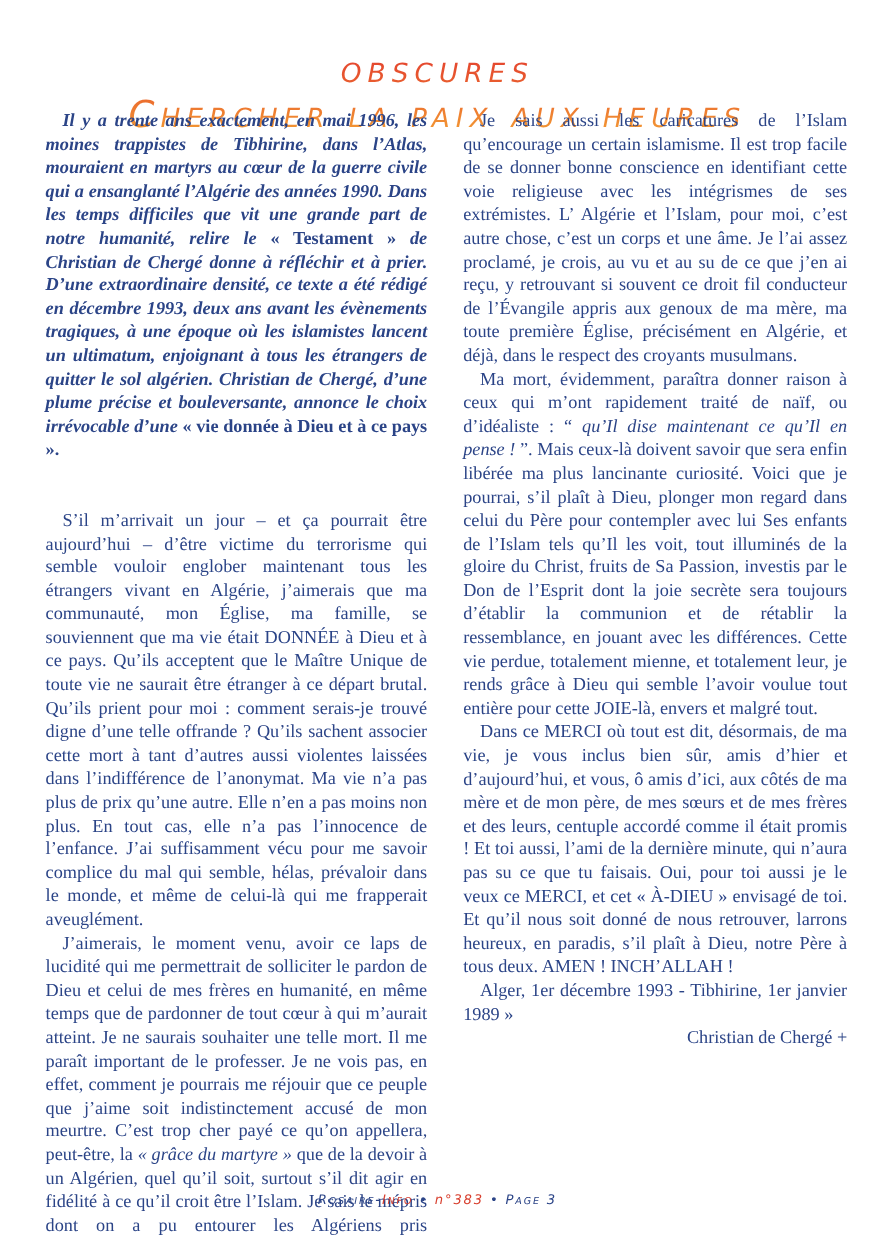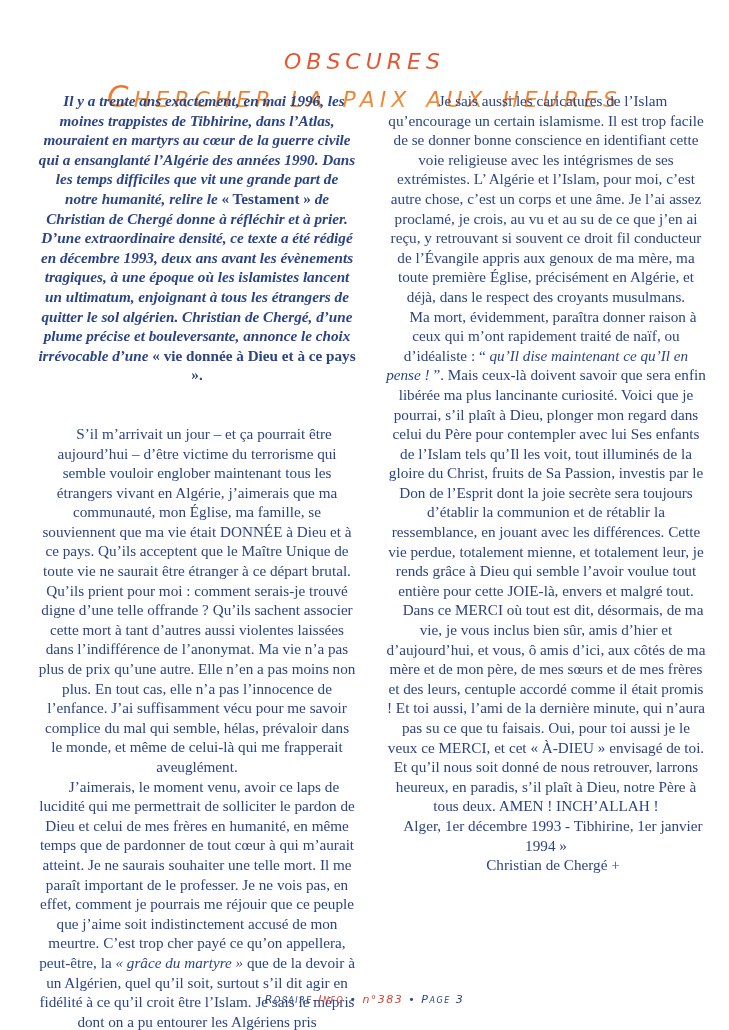--- a/index.html
+++ b/index.html
@@ -24,21 +24,21 @@
       position: absolute; top: 91px;
       font-family: "Liberation Serif", serif;
       color: #2b4487;
       font-size: 15.2px;
       line-height: 19.6px;
       text-align: justify;
       hyphens: manual;
     }
     .col-left { left: 38px; width: 318px; }
     .col-right { left: 386px; width: 320px; }
-    .col p { margin: 0; text-indent: 14px; text-align: center; }
+    .col p { margin: 0; text-indent: 14px; }
     .intro { font-style: italic; font-weight: bold; }
     .intro .roman { font-style: normal; }
     .gap { height: 39px; }
     .it { font-style: italic; }
     .sig { text-align: right; margin-top: 7px; text-indent: 0; }
     .footer {
       position: absolute; left: 0; top: 993px; width: 729px;
       text-align: center;
       font-family: "DejaVu Sans", sans-serif;
       font-style: italic;
@@ -63,19 +63,19 @@
   <div class="gap"></div>
 
   <p>S’il m’arrivait un jour – et ça pourrait être aujourd’hui – d’être victime du terrorisme qui semble vouloir englober maintenant tous les étrangers vivant en Algérie, j’aimerais que ma communauté, mon Église, ma famille, se souviennent que ma vie était DONNÉE à Dieu et à ce pays. Qu’ils acceptent que le Maître Unique de toute vie ne saurait être étranger à ce départ brutal. Qu’ils prient pour moi : comment serais-je trouvé digne d’une telle offrande ? Qu’ils sachent associer cette mort à tant d’autres aussi violentes laissées dans l’indifférence de l’anonymat. Ma vie n’a pas plus de prix qu’une autre. Elle n’en a pas moins non plus. En tout cas, elle n’a pas l’innocence de l’enfance. J’ai suffisamment vécu pour me savoir complice du mal qui semble, hélas, prévaloir dans le monde, et même de celui-là qui me frapperait aveuglément.</p>
   <p><span>J’aimerais, le moment venu, avoir ce laps de lucidité qui me permettrait de solliciter le pardon de Dieu et celui de mes frères en humanité, en même temps que de pardonner de tout cœur à qui m’aurait atteint. Je ne saurais souhaiter une telle mort. Il me paraît important de le professer. Je ne vois pas, en effet, comment je pourrais me réjouir que ce peuple que j’aime soit indistinctement accusé de mon meurtre. C’est trop cher payé ce qu’on appellera, peut-être, la </span><span class="it">« grâce du martyre »</span><span> que de la devoir à un Algérien, quel qu’il soit, surtout s’il dit agir en fidélité à ce qu’il croit être l’Islam. Je sais le mépris dont on a pu entourer les Algériens pris globalement.</span></p>
 </div>
 
 <div class="col col-right">
   <p>Je sais aussi les caricatures de l’Islam qu’encourage un certain islamisme. Il est trop facile de se donner bonne conscience en identifiant cette voie religieuse avec les intégrismes de ses extrémistes. L’ Algérie et l’Islam, pour moi, c’est autre chose, c’est un corps et une âme. Je l’ai assez proclamé, je crois, au vu et au su de ce que j’en ai reçu, y retrouvant si souvent ce droit fil conducteur de l’Évangile appris aux genoux de ma mère, ma toute première Église, précisément en Algérie, et déjà, dans le respect des croyants musulmans.</p>
   <p><span>Ma mort, évidemment, paraîtra donner raison à ceux qui m’ont rapidement traité de naïf, ou d’idéaliste : “ </span><span class="it">qu’Il dise maintenant ce qu’Il en pense !</span><span> ”. Mais ceux-là doivent savoir que sera enfin libérée ma plus lancinante curiosité. Voici que je pourrai, s’il plaît à Dieu, plonger mon regard dans celui du Père pour contempler avec lui Ses enfants de l’Islam tels qu’Il les voit, tout illuminés de la gloire du Christ, fruits de Sa Passion, investis par le Don de l’Esprit dont la joie secrète sera toujours d’établir la communion et de rétablir la ressemblance, en jouant avec les différences. Cette vie perdue, totalement mienne, et totalement leur, je rends grâce à Dieu qui semble l’avoir voulue tout entière pour cette JOIE-là, envers et malgré tout.</span></p>
   <p>Dans ce MERCI où tout est dit, désormais, de ma vie, je vous inclus bien sûr, amis d’hier et d’aujourd’hui, et vous, ô amis d’ici, aux côtés de ma mère et de mon père, de mes sœurs et de mes frères et des leurs, centuple accordé comme il était promis ! Et toi aussi, l’ami de la dernière minute, qui n’aura pas su ce que tu faisais. Oui, pour toi aussi je le veux ce MERCI, et cet « À-DIEU » envisagé de toi. Et qu’il nous soit donné de nous retrouver, larrons heureux, en paradis, s’il plaît à Dieu, notre Père à tous deux.  AMEN ! INCH’ALLAH !</p>
-  <p>Alger, 1er décembre 1993 - Tibhirine, 1er janvier 1994 »</p>
+  <p>Alger, 1er décembre 1993 - Tibhirine, 1er janvier 1989 »</p>
   <p class="sig">Christian de Chergé +</p>
 </div>
 
 <div class="footer">
   <span class="sc">Rosaire-</span><span class="sc red">Info</span><span> • </span><span class="red">n°383</span><span> • </span><span class="sc">Page 3</span>
 </div>
 
 </body></html>

